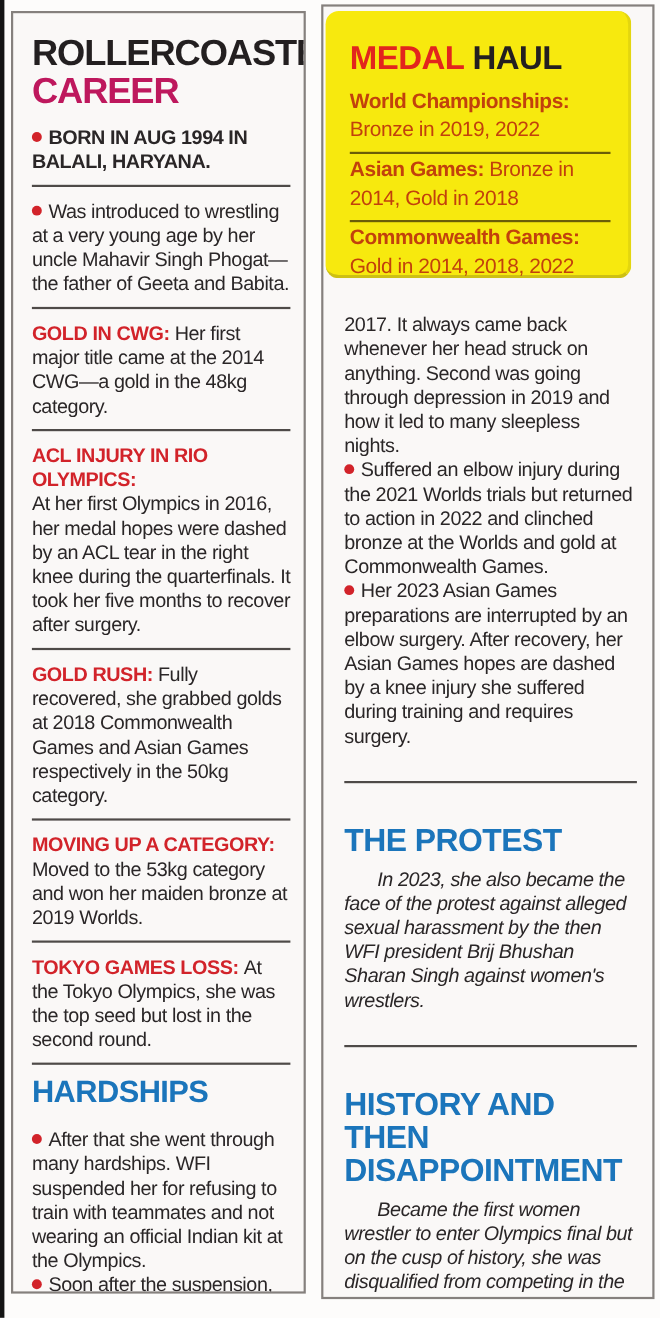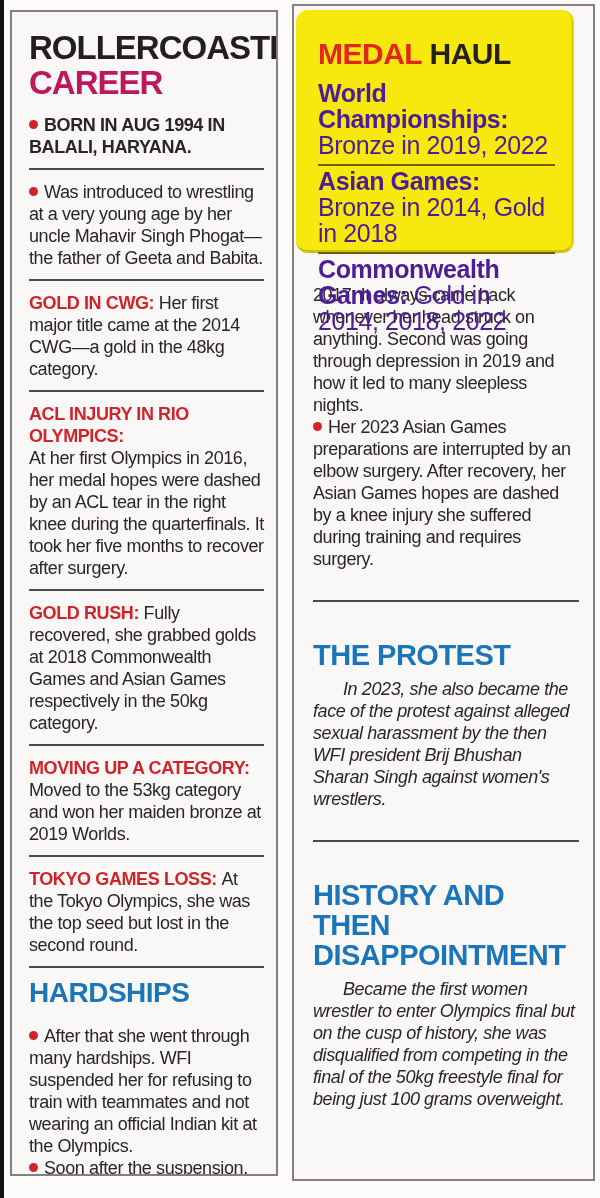--- a/index.html
+++ b/index.html
@@ -57,21 +57,21 @@
     position:absolute; left:2px; top:4px; width:278px; height:243px;
     background:#f7e90e; padding:14px 16px 8px 22px; z-index:2;
     border-bottom:3px solid #cdc013; border-right:3px solid #e3d60f;border-radius:12px;
   }
   h2.medal {
     font-size:30px; line-height:32px; font-weight:bold;
     letter-spacing:-0.5px; color:#231f20; margin:14px 0 8px 0;
   }
   h2.medal .t-red { color:#e2251d; }
   .medal-entry {
-    font-size:25px; line-height:26px; letter-spacing:-0.4px; color:#4c1d95;
+    font-size:19px; line-height:26px; letter-spacing:-0.4px; color:#c2410c;
     padding:2px 0 6px 0; border-bottom:2px solid #6b5e07;
   }
   .medal-entry:last-child { border-bottom:none; }
   .medal-entry .lbl { font-weight:bold; }
 
   .right-body {
     position:absolute; left:0; top:252px; width:100%; height:925px;
     padding:26px 14px 8px 19px;
   }
   .right-body p { margin:0; }
@@ -111,20 +111,21 @@
   <div class="medal-box">
     <h2 class="medal"><span class="t-red">MEDAL</span><span class="t-black"> HAUL</span></h2>
     <div id="medal-entries">
         <div class="medal-entry"><span class="lbl">World Championships: </span><span class="val">Bronze in 2019, 2022</span></div>
         <div class="medal-entry"><span class="lbl">Asian Games: </span><span class="val">Bronze in 2014, Gold in 2018</span></div>
         <div class="medal-entry"><span class="lbl">Commonwealth Games: </span><span class="val">Gold in 2014, 2018, 2022</span></div>
       </div>
   </div>
   <div id="right-sections" class="right-body">
       <p>2017. It always came back whenever her head struck on anything. Second was going through depression in 2019 and how it led to many sleepless nights.</p>
+      <p><span class="dot"></span><span>Suffered an elbow injury during the 2021 Worlds trials but returned to action in 2022 and clinched bronze at the Worlds and gold at Commonwealth Games.</span></p>
       <p><span class="dot"></span><span>Her 2023 Asian Games preparations are interrupted by an elbow surgery. After recovery, her Asian Games hopes are dashed by a knee injury she suffered during training and requires surgery.</span></p>
       <hr class="gap">
       <h3 class="blue">THE PROTEST</h3>
       <p class="indent">In 2023, she also became the face of the protest against alleged sexual harassment by the then WFI president Brij Bhushan Sharan Singh against women's wrestlers.</p>
       <hr class="gap">
       <h3 class="blue">HISTORY AND THEN DISAPPOINTMENT</h3>
       <p class="indent">Became the first women wrestler to enter Olympics final but on the cusp of history, she was disqualified from competing in the final of the 50kg freestyle final for being just 100 grams overweight.</p>
     </div>
 </section>
 

